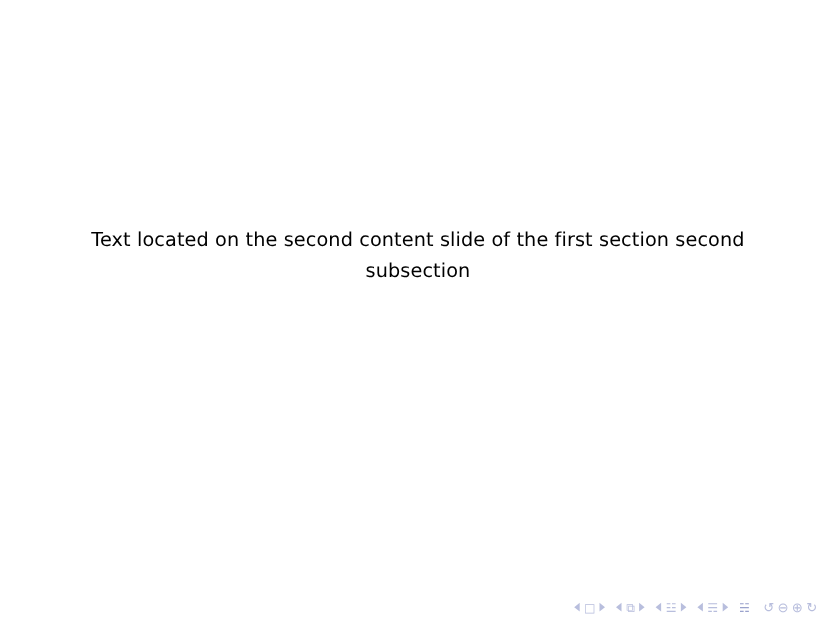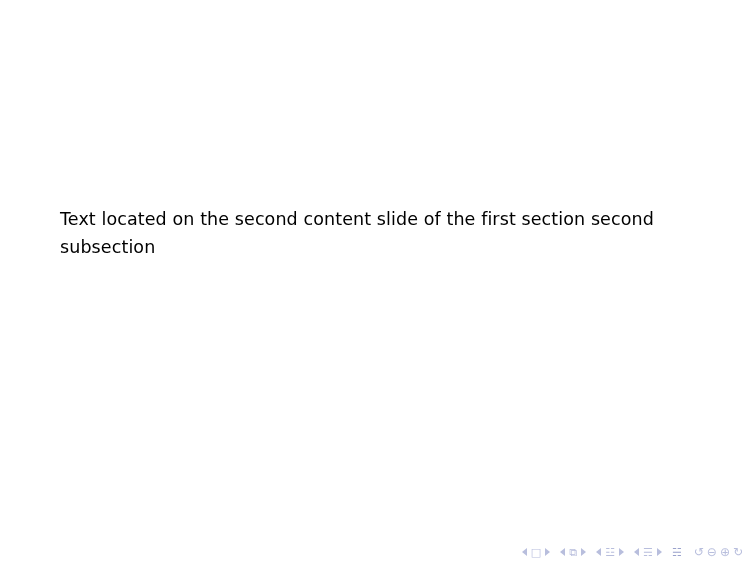--- a/index.html
+++ b/index.html
@@ -12,20 +12,21 @@
     height: 566px;
     font-family: "DejaVu Sans", sans-serif;
     overflow: hidden;
   }
   .slide {
     position: relative;
     width: 755px;
     height: 566px;
     background: #ffffff;
     box-sizing: border-box;
+    text-align: center;
   }
   .slide-body {
     position: absolute;
     left: 60px;
     top: 205px;
     width: 640px;
   }
   .body-text {
     font-size: 17.5px;
     line-height: 1.6;

